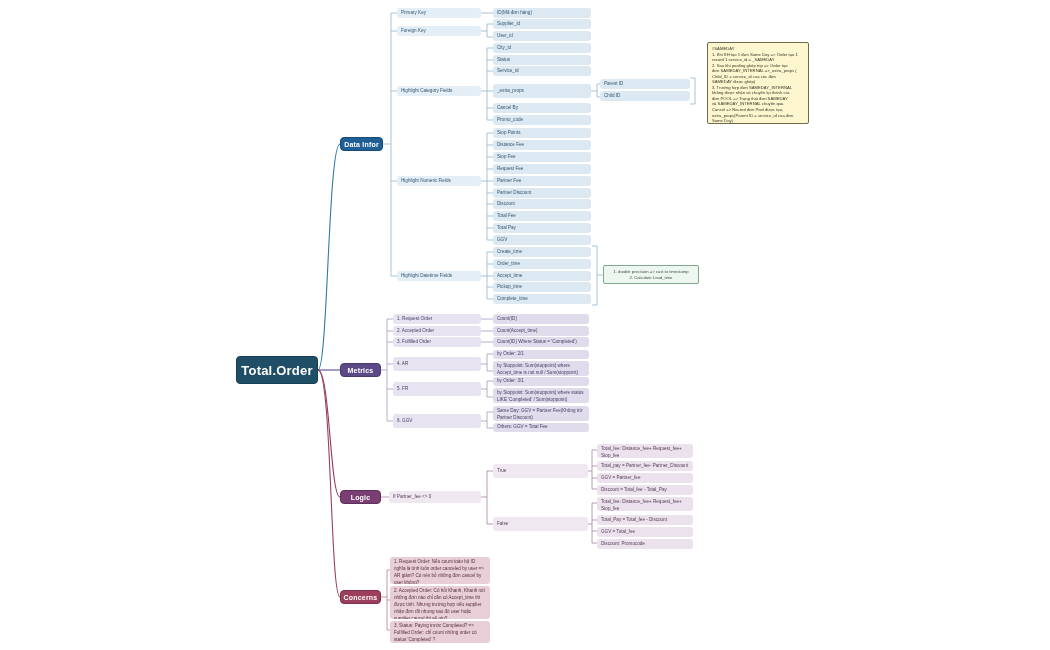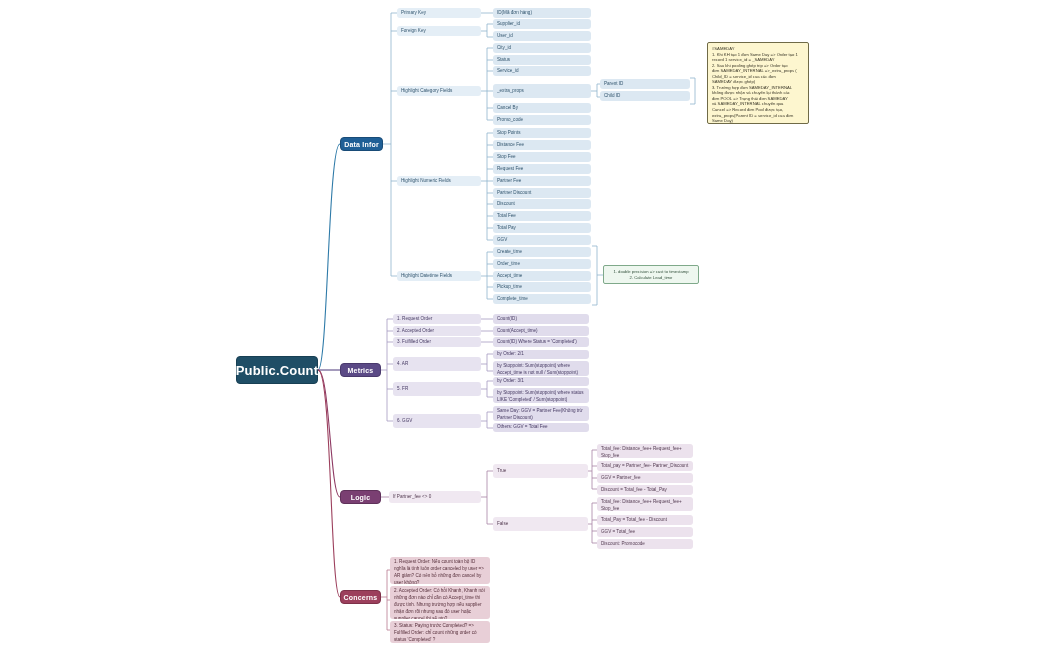--- a/index.html
+++ b/index.html
@@ -95,21 +95,21 @@
     <path d="M381 497 L389 497" stroke="#a783a5" stroke-width="0.8" fill="none"></path>
     <path d="M481 497 L487 497 M487 471 L487 524 M487 471 L493 471 M487 524 L493 524" stroke="#a783a5" stroke-width="0.8" fill="none"></path>
     <path d="M588 471 L592 471 M592 450 L592 489 M592 450 L597 450 M592 466 L597 466 M592 478 L597 478 M592 489 L597 489" stroke="#a783a5" stroke-width="0.8" fill="none"></path>
     <path d="M588 524 L592 524 M592 503 L592 543 M592 503 L597 503 M592 520 L597 520 M592 531 L597 531 M592 543 L597 543" stroke="#a783a5" stroke-width="0.8" fill="none"></path>
 
     <path d="M381 597 L387 597" stroke="#b87a90" stroke-width="0.8" fill="none"></path>
     <path d="M387 570 L387 630" stroke="#b87a90" stroke-width="0.8" fill="none"></path>
     <path d="M387 570 L390 570 M387 600 L390 600 M387 630 L390 630" stroke="#b87a90" stroke-width="0.8" fill="none"></path>
   </svg>
 
-  <div class="node root" style="left:236px;top:356px;width:82px;height:28px;">Public.Count</div>
+  <div class="node root" style="left:236px;top:356px;width:82px;height:28px;">Total.Order</div>
 
   <div class="node branch b-data" style="left:340px;top:137px;width:43px;height:14px;">Data Infor</div>
   <div class="node branch b-metrics" style="left:340px;top:363px;width:41px;height:14px;">Metrics</div>
   <div class="node branch b-logic" style="left:340px;top:490px;width:41px;height:14px;">Logic</div>
   <div class="node branch b-concerns" style="left:340px;top:590px;width:41px;height:14px;">Concerns</div>
 
   <div class="node pill blue2" style="left:397px;top:8px;width:84px;height:10px;">Primary Key</div>
   <div class="node pill blue2" style="left:397px;top:26px;width:84px;height:10px;">Foreign Key</div>
   <div class="node pill blue2" style="left:397px;top:86px;width:84px;height:10px;">Highlight Category Fields</div>
   <div class="node pill blue2" style="left:397px;top:176px;width:84px;height:10px;">Highlight Numeric Fields</div>

